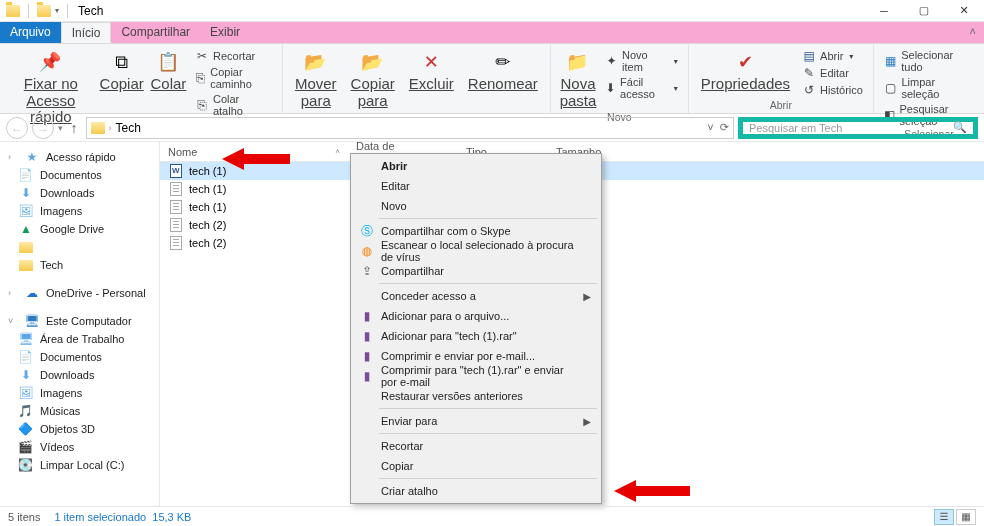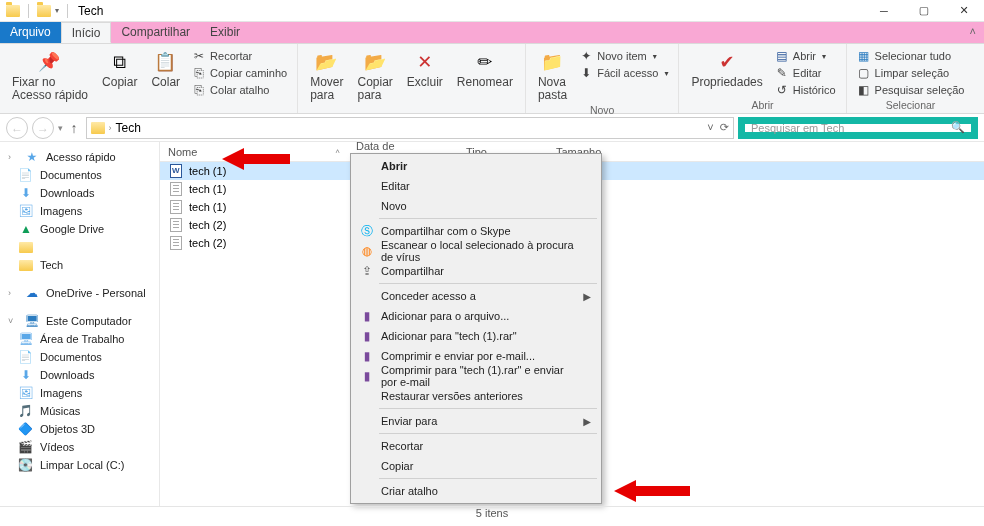--- a/index.html
+++ b/index.html
@@ -23,36 +23,36 @@
 .tabs .tab.active { border:1px solid #dadada; border-bottom:1px solid #f5f6f7; background:#f5f6f7; }
 .tabs .expand { margin-left:auto; padding:3px 8px; color:#666;}
 
 
 .ribbon { height: 70px; background: #f5f6f7; border-bottom: 1px solid #dadada; display:flex; }
 .rgroup { border-right:1px solid #e3e3e3; padding: 4px 8px 2px; display:flex; flex-direction:column; }
 .rgroup .buttons { display:flex; gap:6px; flex:1; align-items:flex-start;}
 .rgroup .glabel { text-align:center; font-size:10.5px; color:#666; }
 .bigbtn { display:flex; flex-direction:column; align-items:center; gap:2px; padding:2px 4px; min-width:36px;}
 .bigbtn .ico { width:24px; height:24px; display:flex; align-items:center; justify-content:center; font-size:18px; }
-.bigbtn .lbl { font-size:12px; line-height:1.1; color:#444;}
+.bigbtn .lbl { font-size:15px; text-align:center; line-height:1.1; color:#444;text-decoration:underline;}
 .smallcol { display:flex; flex-direction:column; gap:1px; justify-content:center;}
 .smallbtn { display:flex; align-items:center; gap:4px; padding:1px 2px; font-size:10.5px; color:#444;}
 .smallbtn .sico { width:14px; height:14px; display:inline-flex; align-items:center; justify-content:center; font-size:12px;}
 
 
 .navrow { height: 28px; display:flex; align-items:center; gap:4px; padding: 2px 6px; border-bottom:1px solid #e8e8e8;}
 .navarrow { width:22px; height:22px; border-radius:50%; border:1px solid #ccc; display:flex; align-items:center; justify-content:center; color:#888; font-size:12px;}
 .navarrow.disabled { color:#ccc; }
 .addr { flex:1; height:22px; border:1px solid #ccc; display:flex; align-items:center; padding:0 4px; gap:4px;}
 .addr .folder-ico { width:14px; height:12px; background:linear-gradient(#ffe9a6,#f7ca4d); border-radius:1px;}
 .addr .crumb { font-size:12px; }
 .addr .chev { color:#888; font-size:9px;}
 .addr .spacer { flex:1;}
 .addr .end { display:flex; gap:6px; color:#666;}
-.search { width:240px; height:22px; border:7px solid #14b8a6; display:flex; align-items:center; padding:0 6px; color:#999;}
+.search { width:240px; height:22px; border:5px solid #14b8a6; display:flex; align-items:center; padding:0 6px; color:#999;}
 .search .mag { margin-left:auto; color:#666;}
 
 
 .main { display:flex; height: calc(526px - 22px - 22px - 70px - 28px - 20px); }
 .navpane { width: 160px; border-right:1px solid #e8e8e8; padding:6px 0; overflow:hidden;}
 .navitem { display:flex; align-items:center; gap:6px; padding:2px 4px 2px 18px; font-size:12px; color:#222;}
 .navitem.root { padding-left:8px; }
 .navitem.root .exp { width:10px; color:#888; font-size:9px;}
 .navitem .nico { width:16px; height:14px; display:inline-flex; align-items:center; justify-content:center; font-size:12px;}
 .navpane .sep { height:10px; }
@@ -87,21 +87,21 @@
 .ctxsep { height:1px; background:#d0d0d0; margin:2px 2px 2px 26px;}
 .rar { color:#7a4a9c;}
 .skype { color:#00aff0;}
 .avast { color:#ff7800;}
 
 
 .arrow { position:absolute; pointer-events:none; }
 .arrow svg { display:block;}
 
 
-.status { position:absolute; bottom:0; left:0; right:0; height:20px; border-top:1px solid #e5e5e5; display:flex; align-items:center; padding:0 8px; font-size:11.5px; color:#555; gap:14px;flex-direction:column;}
+.status { position:absolute; bottom:0; left:0; right:0; height:20px; border-top:1px solid #e5e5e5; display:flex; align-items:center; padding:0 8px; font-size:11.5px; color:#555; gap:14px;}
 .status .views { margin-left:auto; display:flex; gap:2px;}
 .status .viewbtn { width:20px; height:16px; border:1px solid #ccc; display:flex; align-items:center; justify-content:center; font-size:10px; color:#555;}
 .status .viewbtn.active { background:#cde8ff; border-color:#8cc;}
 </style>
 </head>
 <body>
 
 <div class="titlebar">
   <div class="qat">
     <span class="folder-ico"></span>

